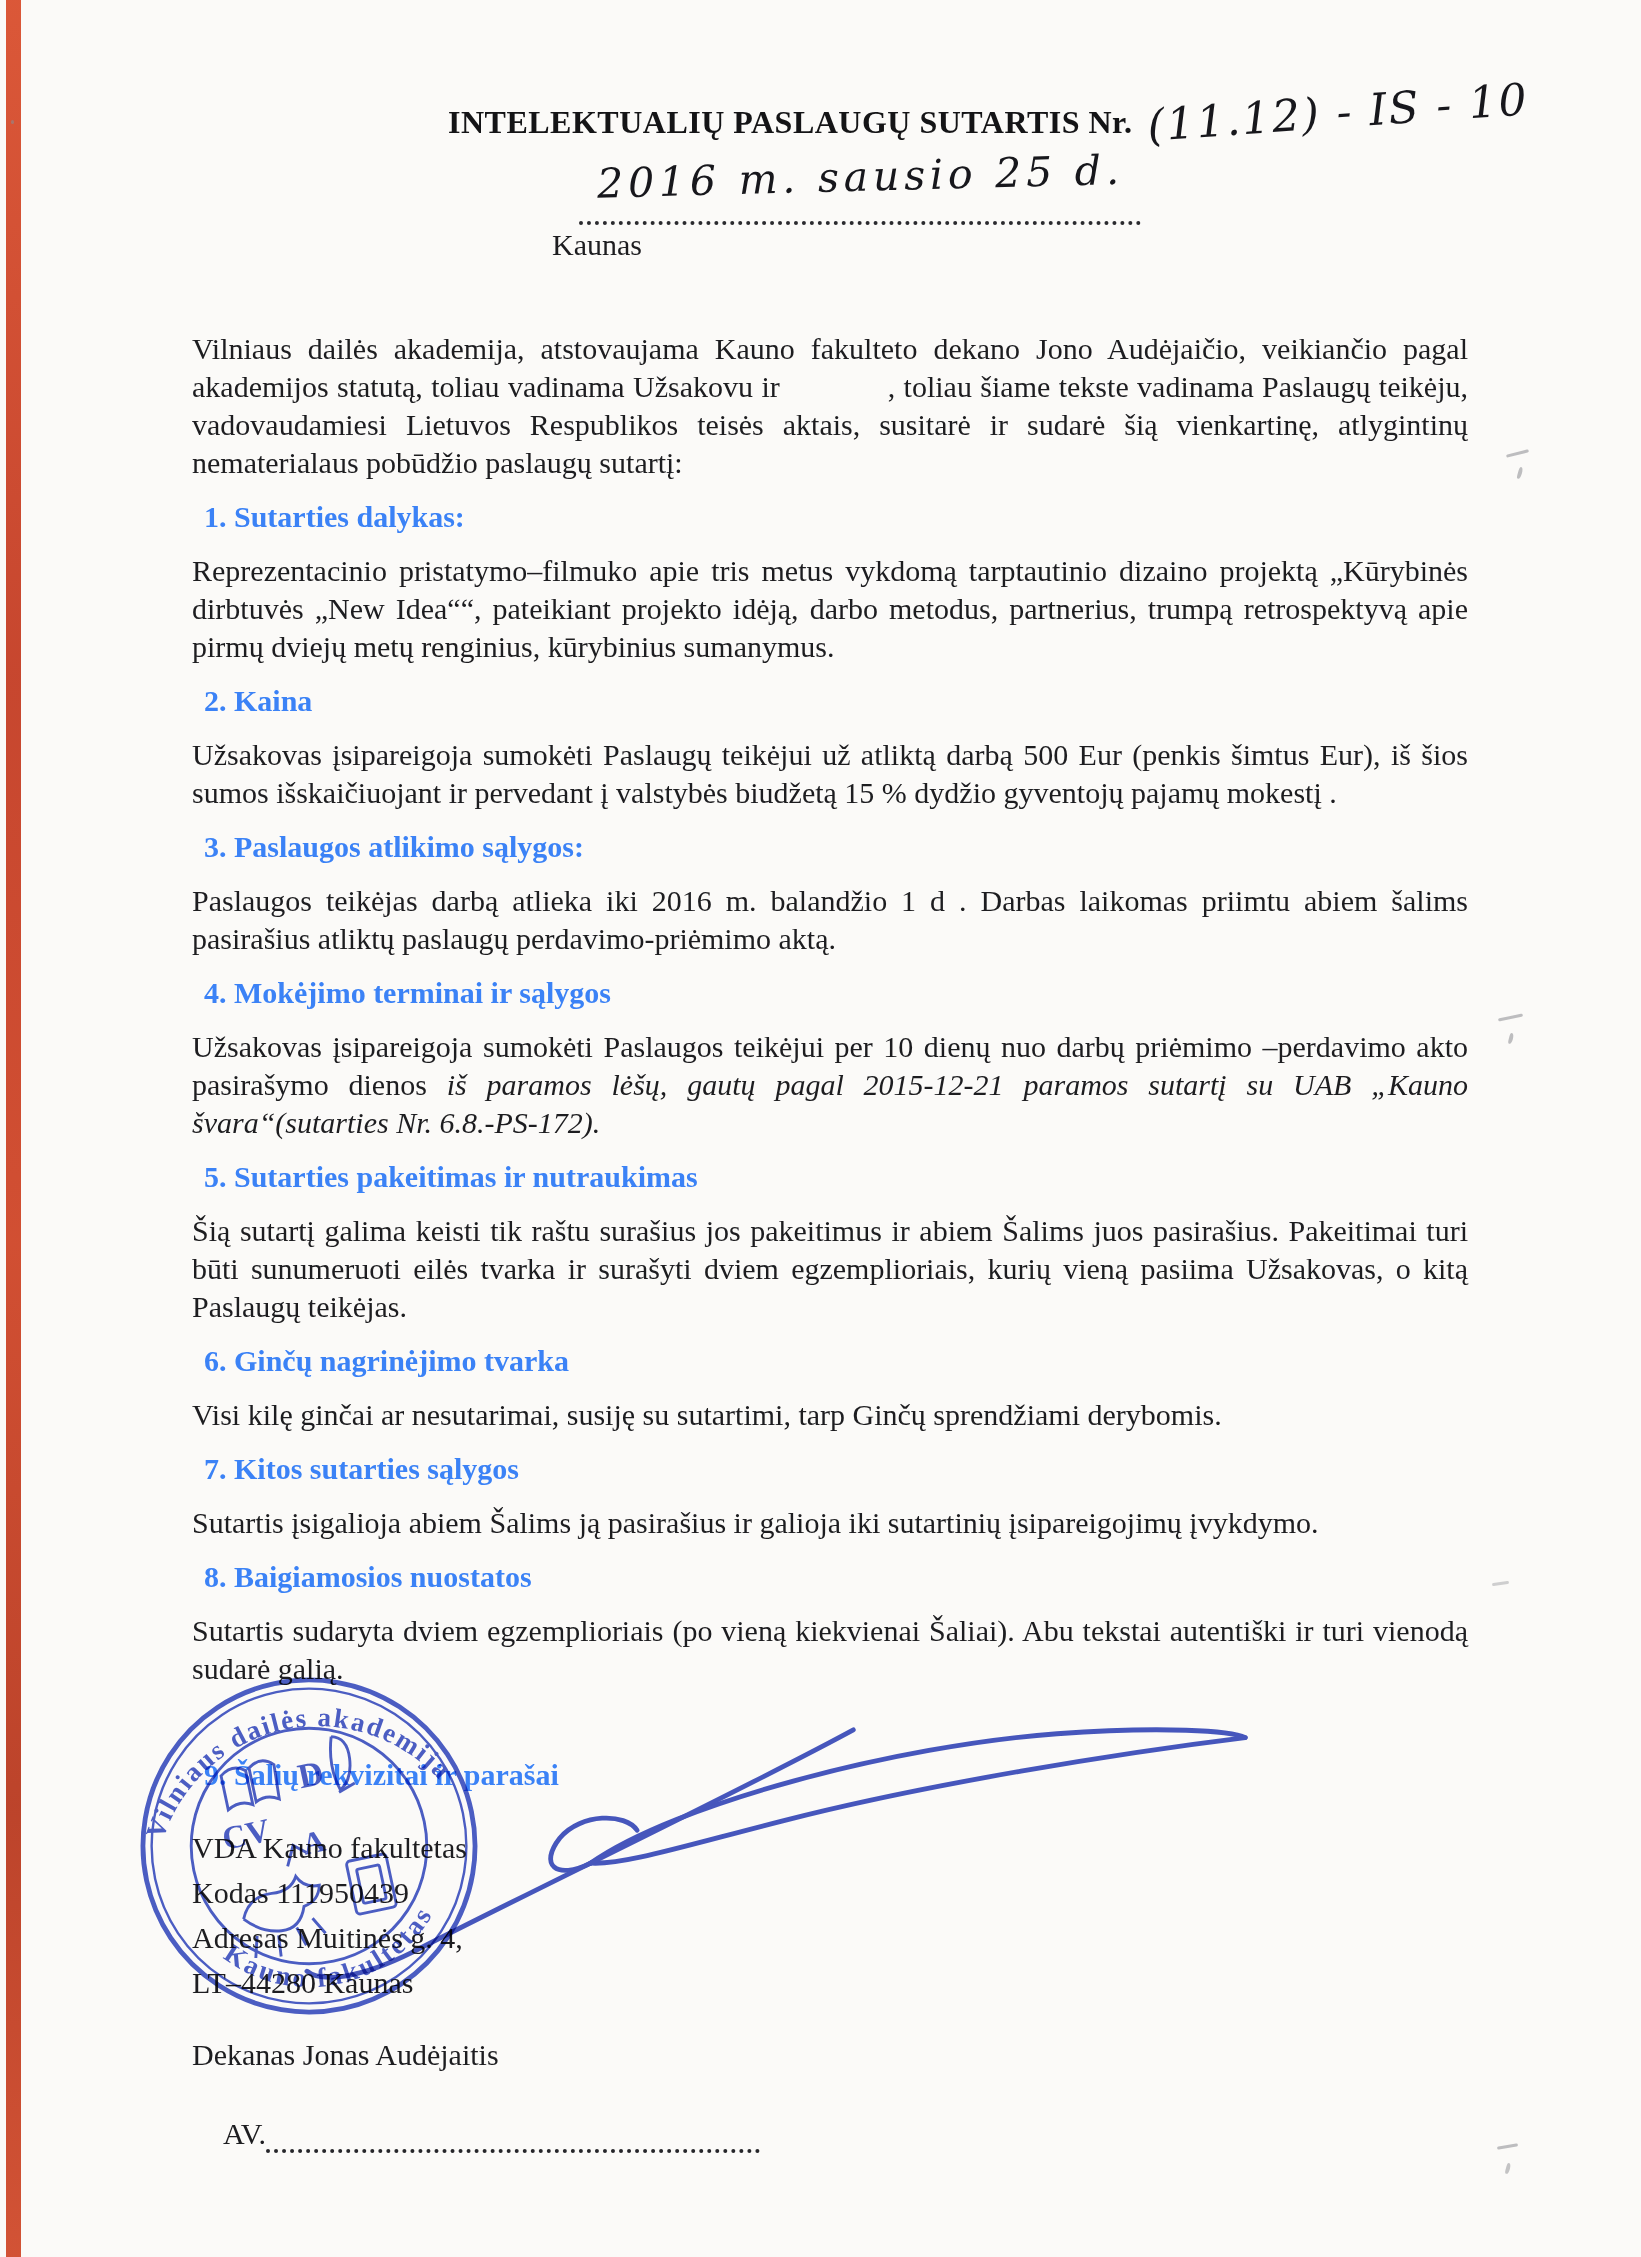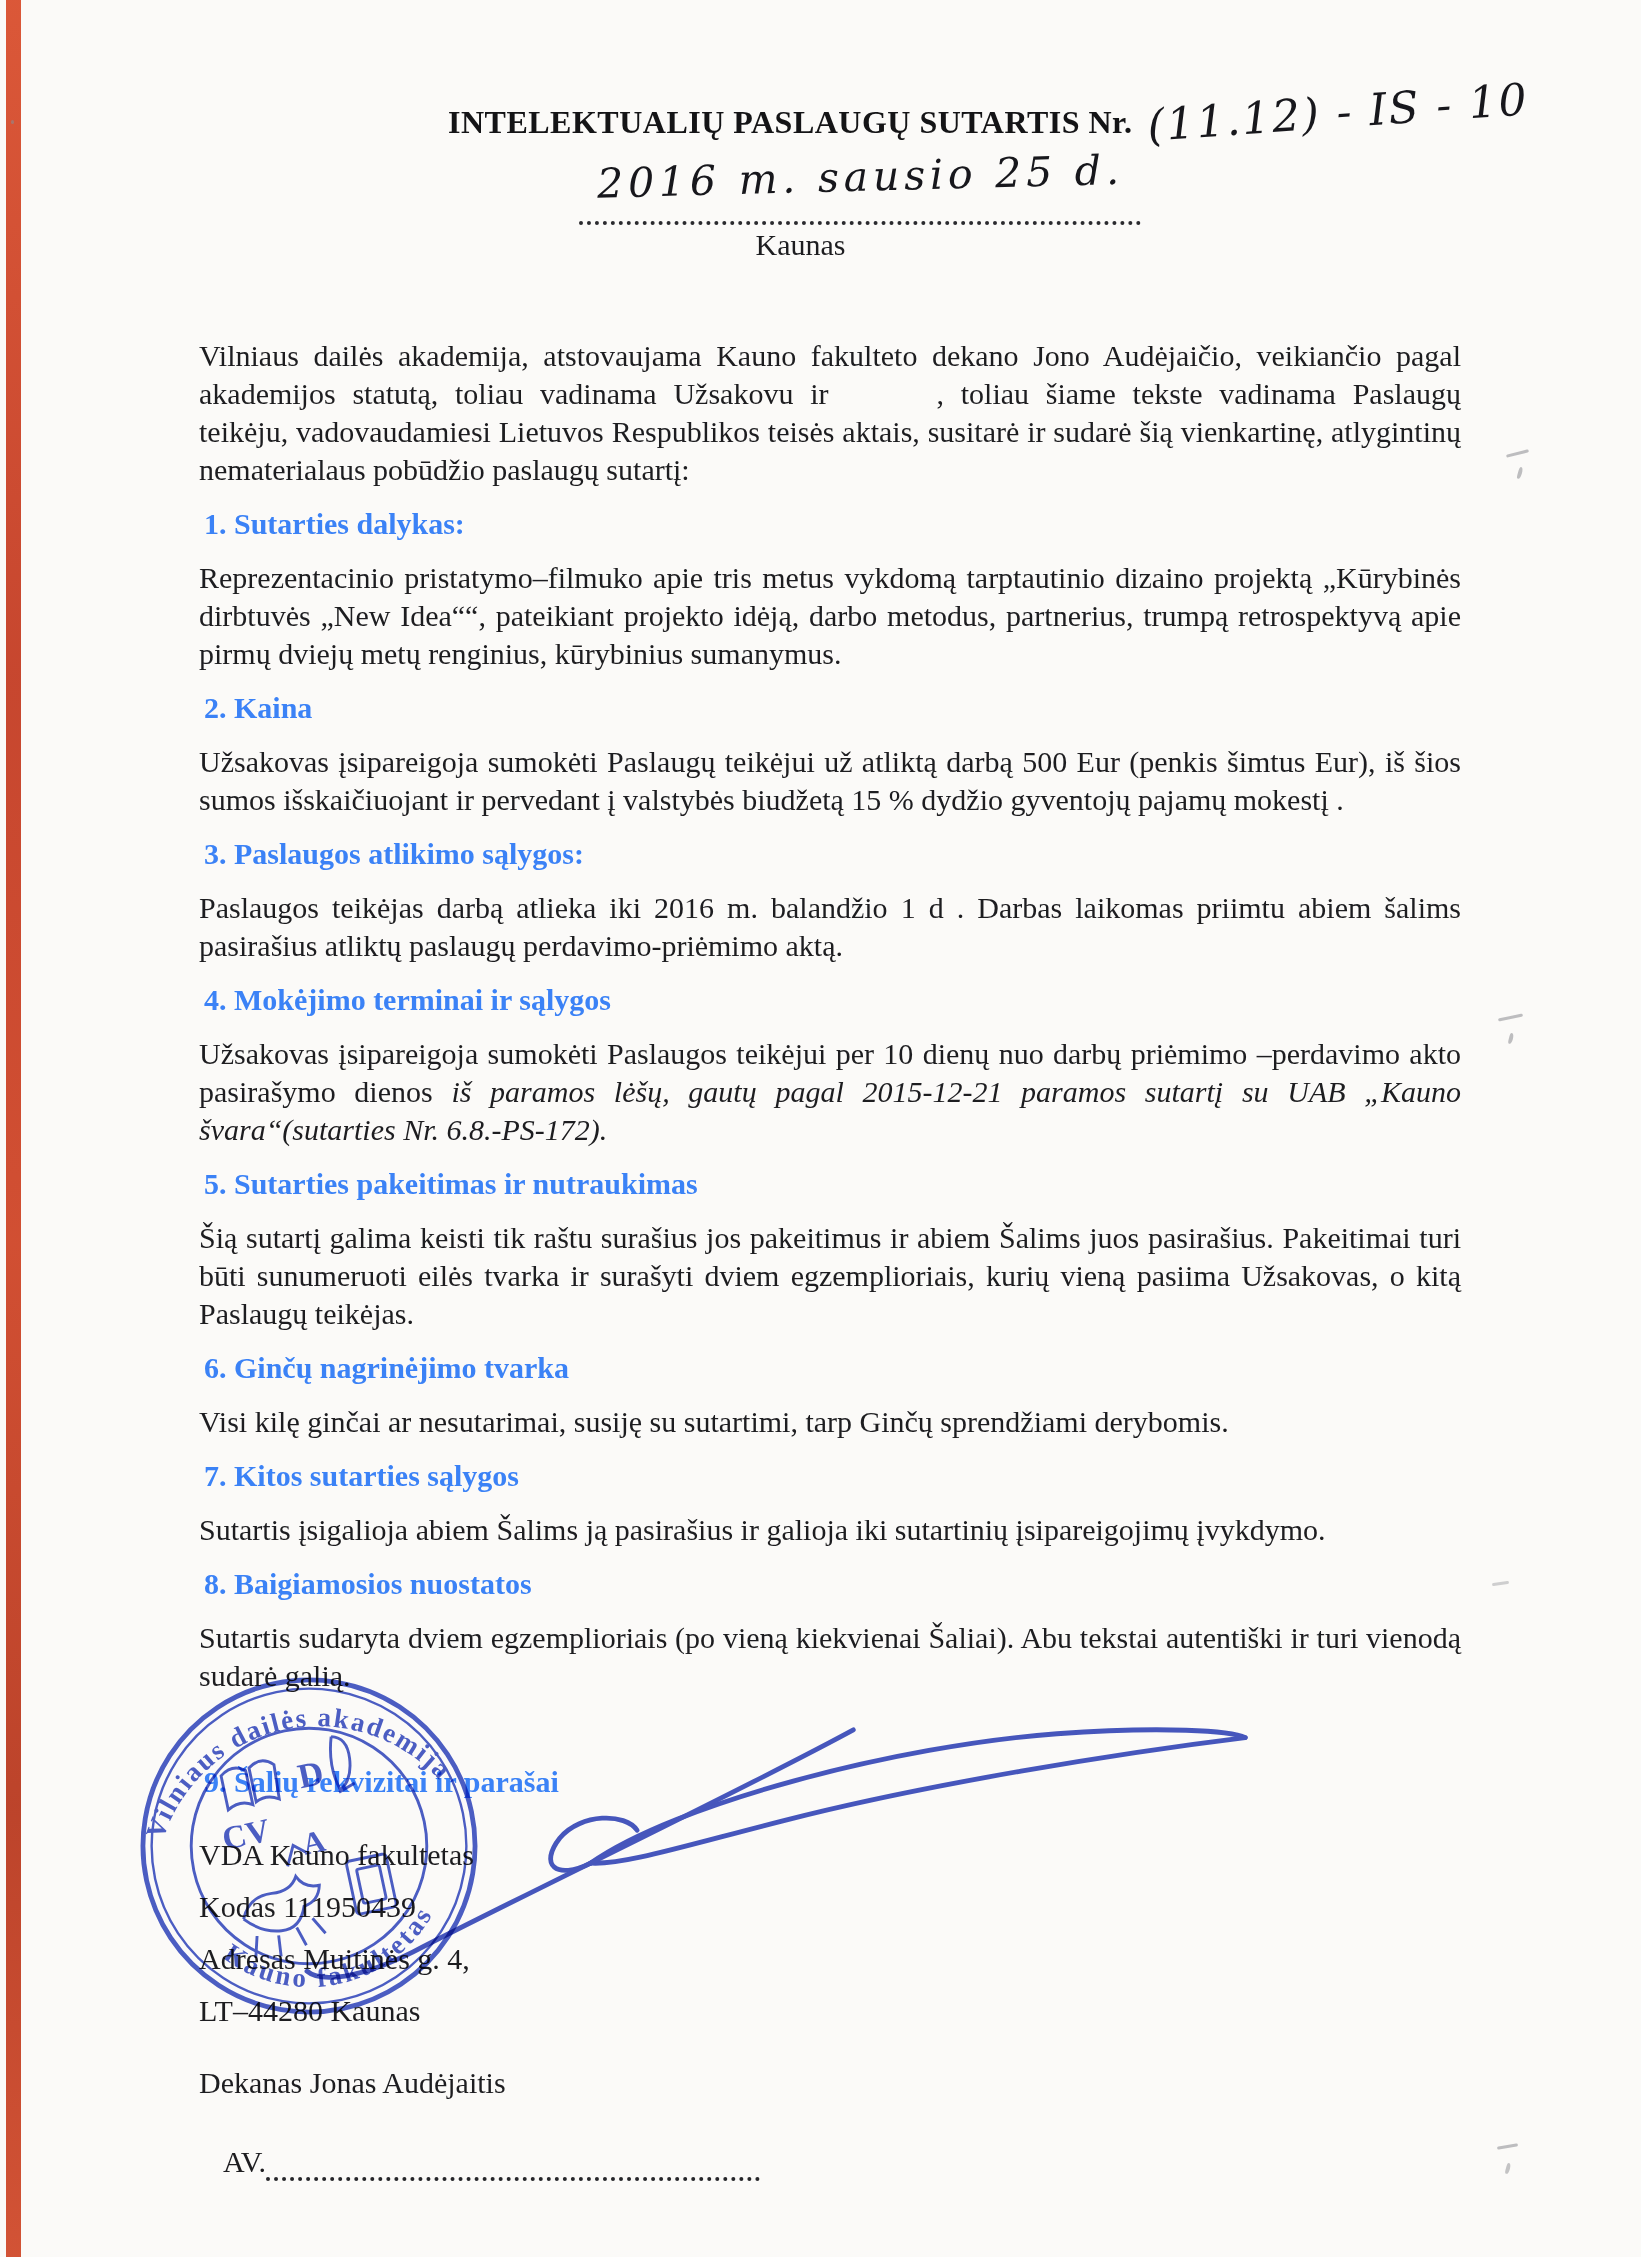--- a/index.html
+++ b/index.html
@@ -36,29 +36,29 @@
   .date-block{
     position:absolute;left:579px;top:151px;width:562px;height:70px;
     border-bottom:4.8px dotted #2a2a2e;
     text-align:center;
   }
   .hand.date{
     font-size:41px;letter-spacing:4.8px;line-height:1;
     display:inline-block;transform:rotate(-1.5deg) translateY(5.8px);
   }
   .city{
-    position:absolute;left:530px;top:228px;width:541px;
-    text-align:center;font-size:30px;
+    position:absolute;left:552px;top:228px;width:541px;
+    font-size:30px;
   }
   .body{
     position:absolute;left:188px;top:326px;width:1284px;
     font-size:30px;line-height:38px;
     text-align:justify;
   }
-  .body p{margin:11px;}
+  .body p{margin:4px;}
   .body h3{margin:16px;font-size:30px;line-height:38px;font-weight:bold;color:#3b82f6;}
   .gap{display:inline-block;width:108px;}
   .s9{margin-top:68px !important;}
   .req{text-align:left;line-height:41px;margin:0;}
   .req-first{margin-top:33px !important;}
   .dekanas{text-align:left;margin-top:31px !important;line-height:41px;}
   .av-row{
     display:flex;align-items:flex-end;
     margin-top:39px;margin-left:35px;text-align:center;
   }

